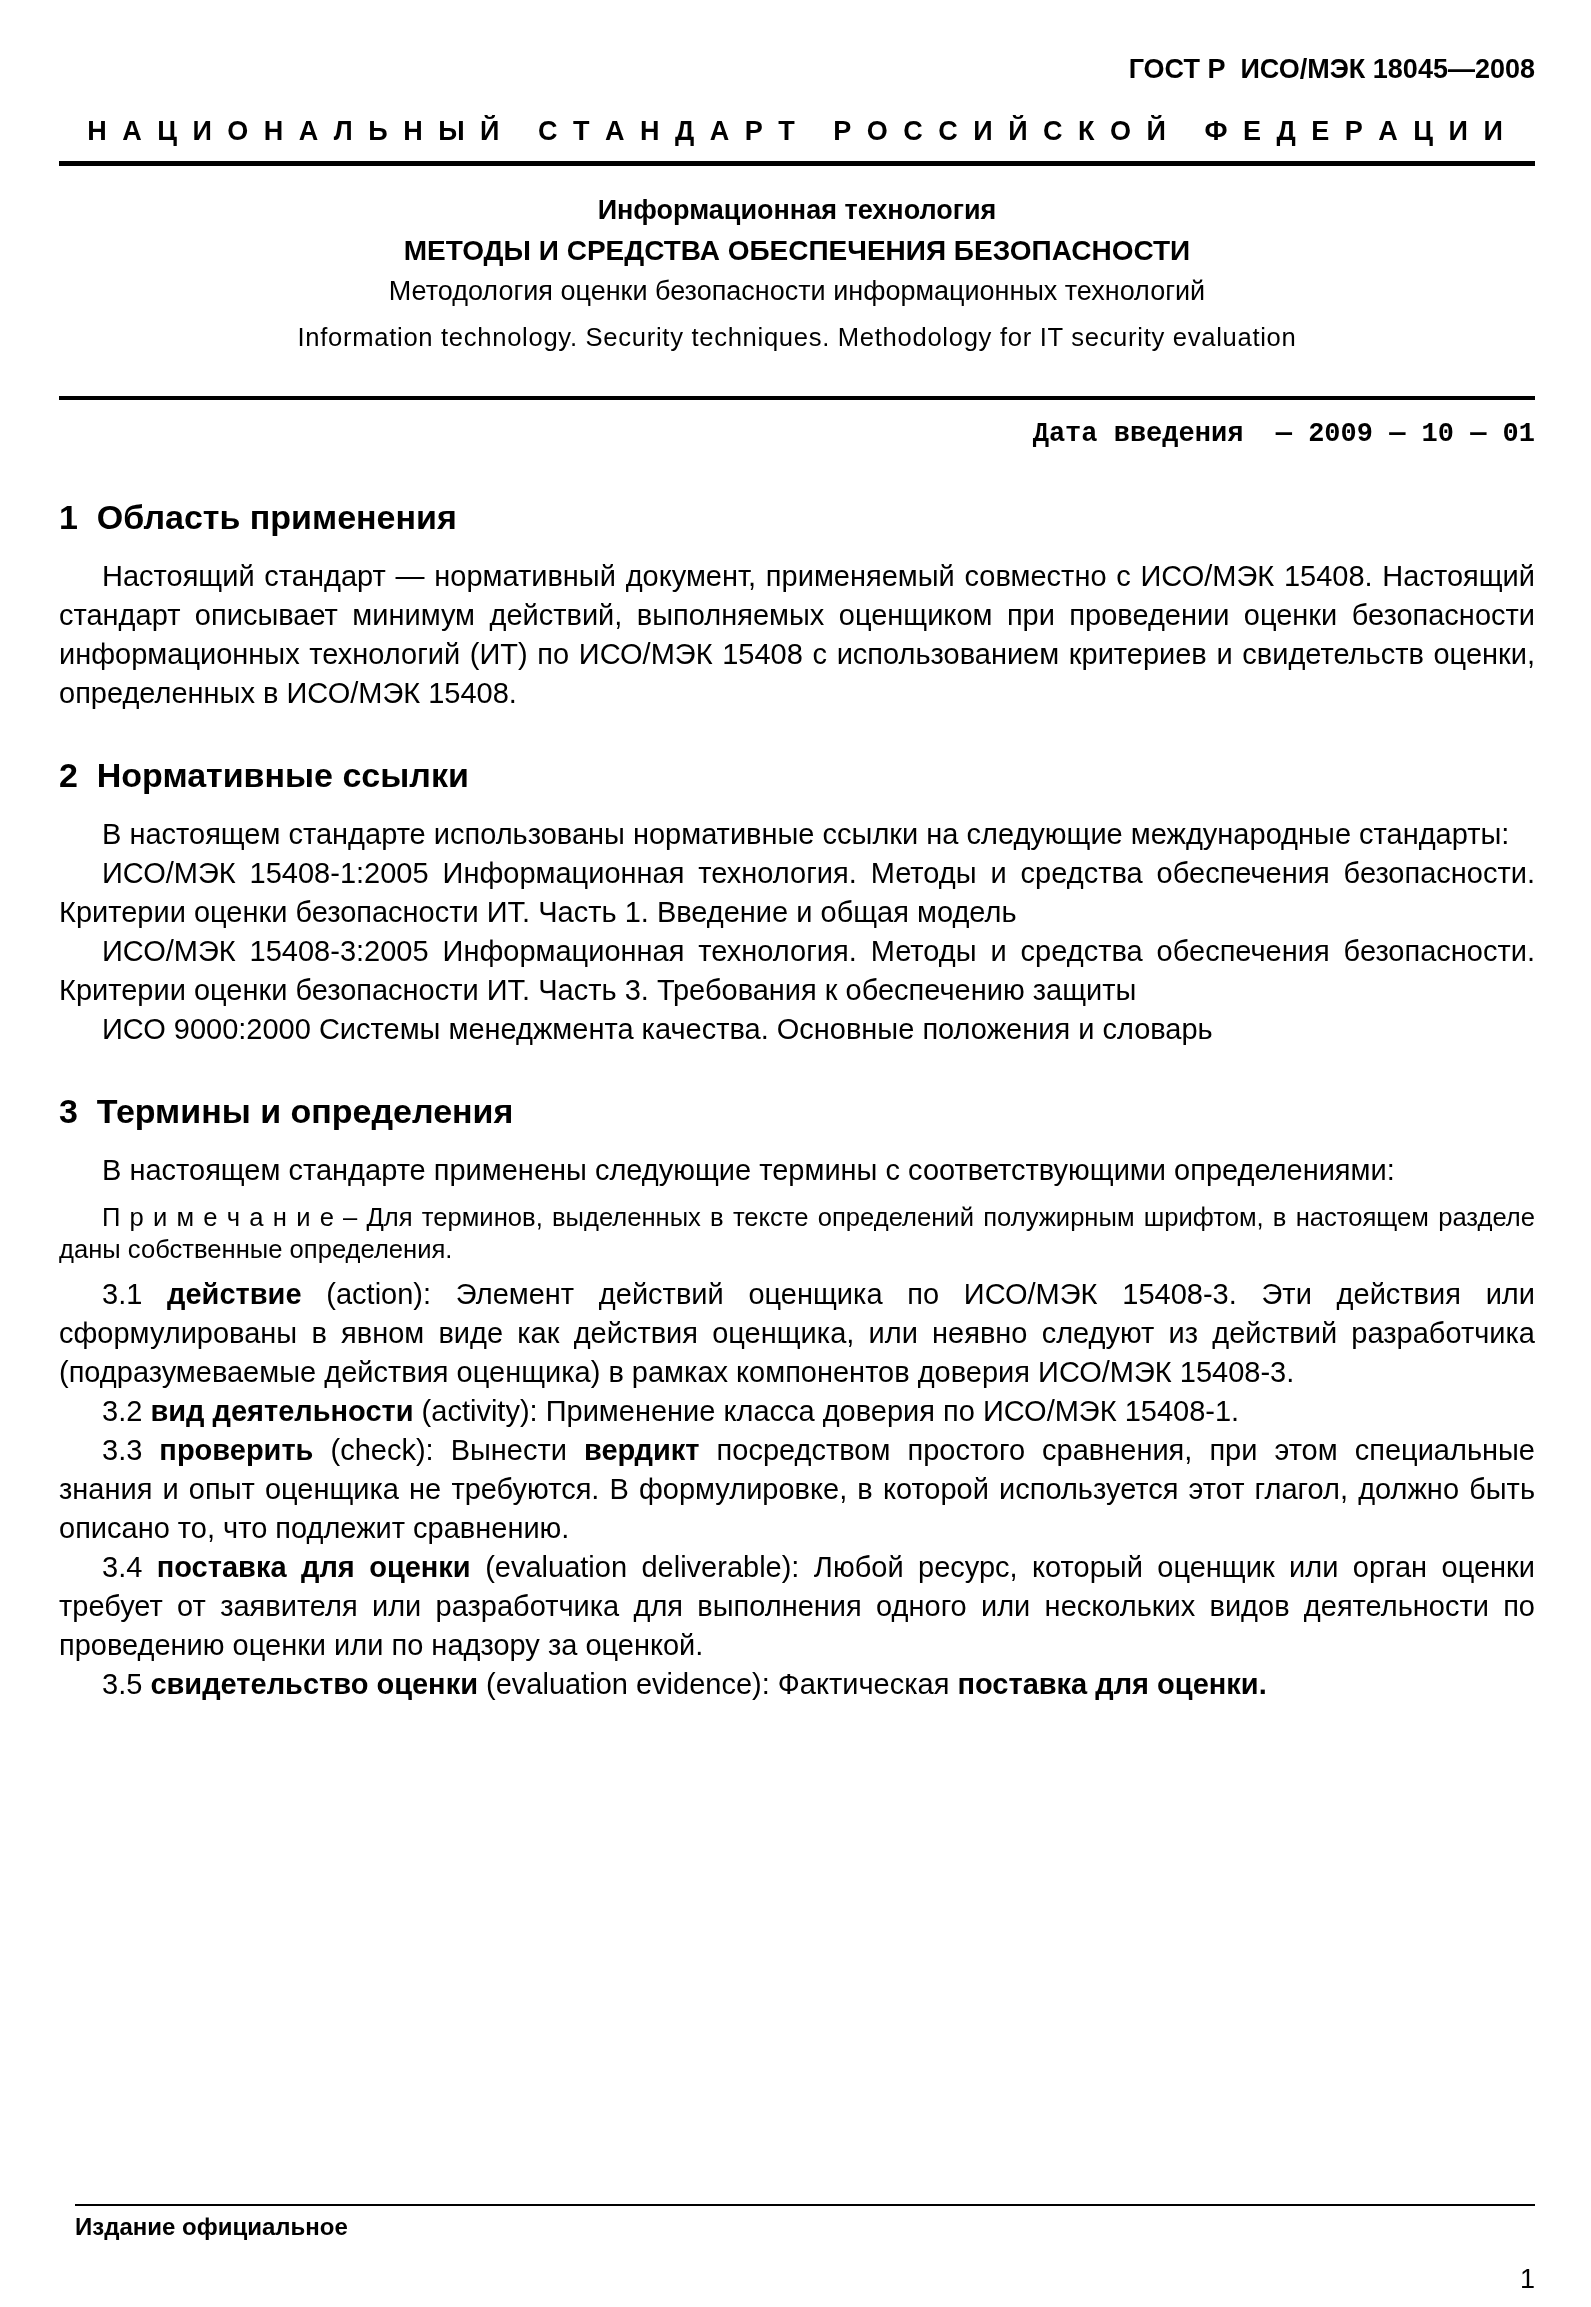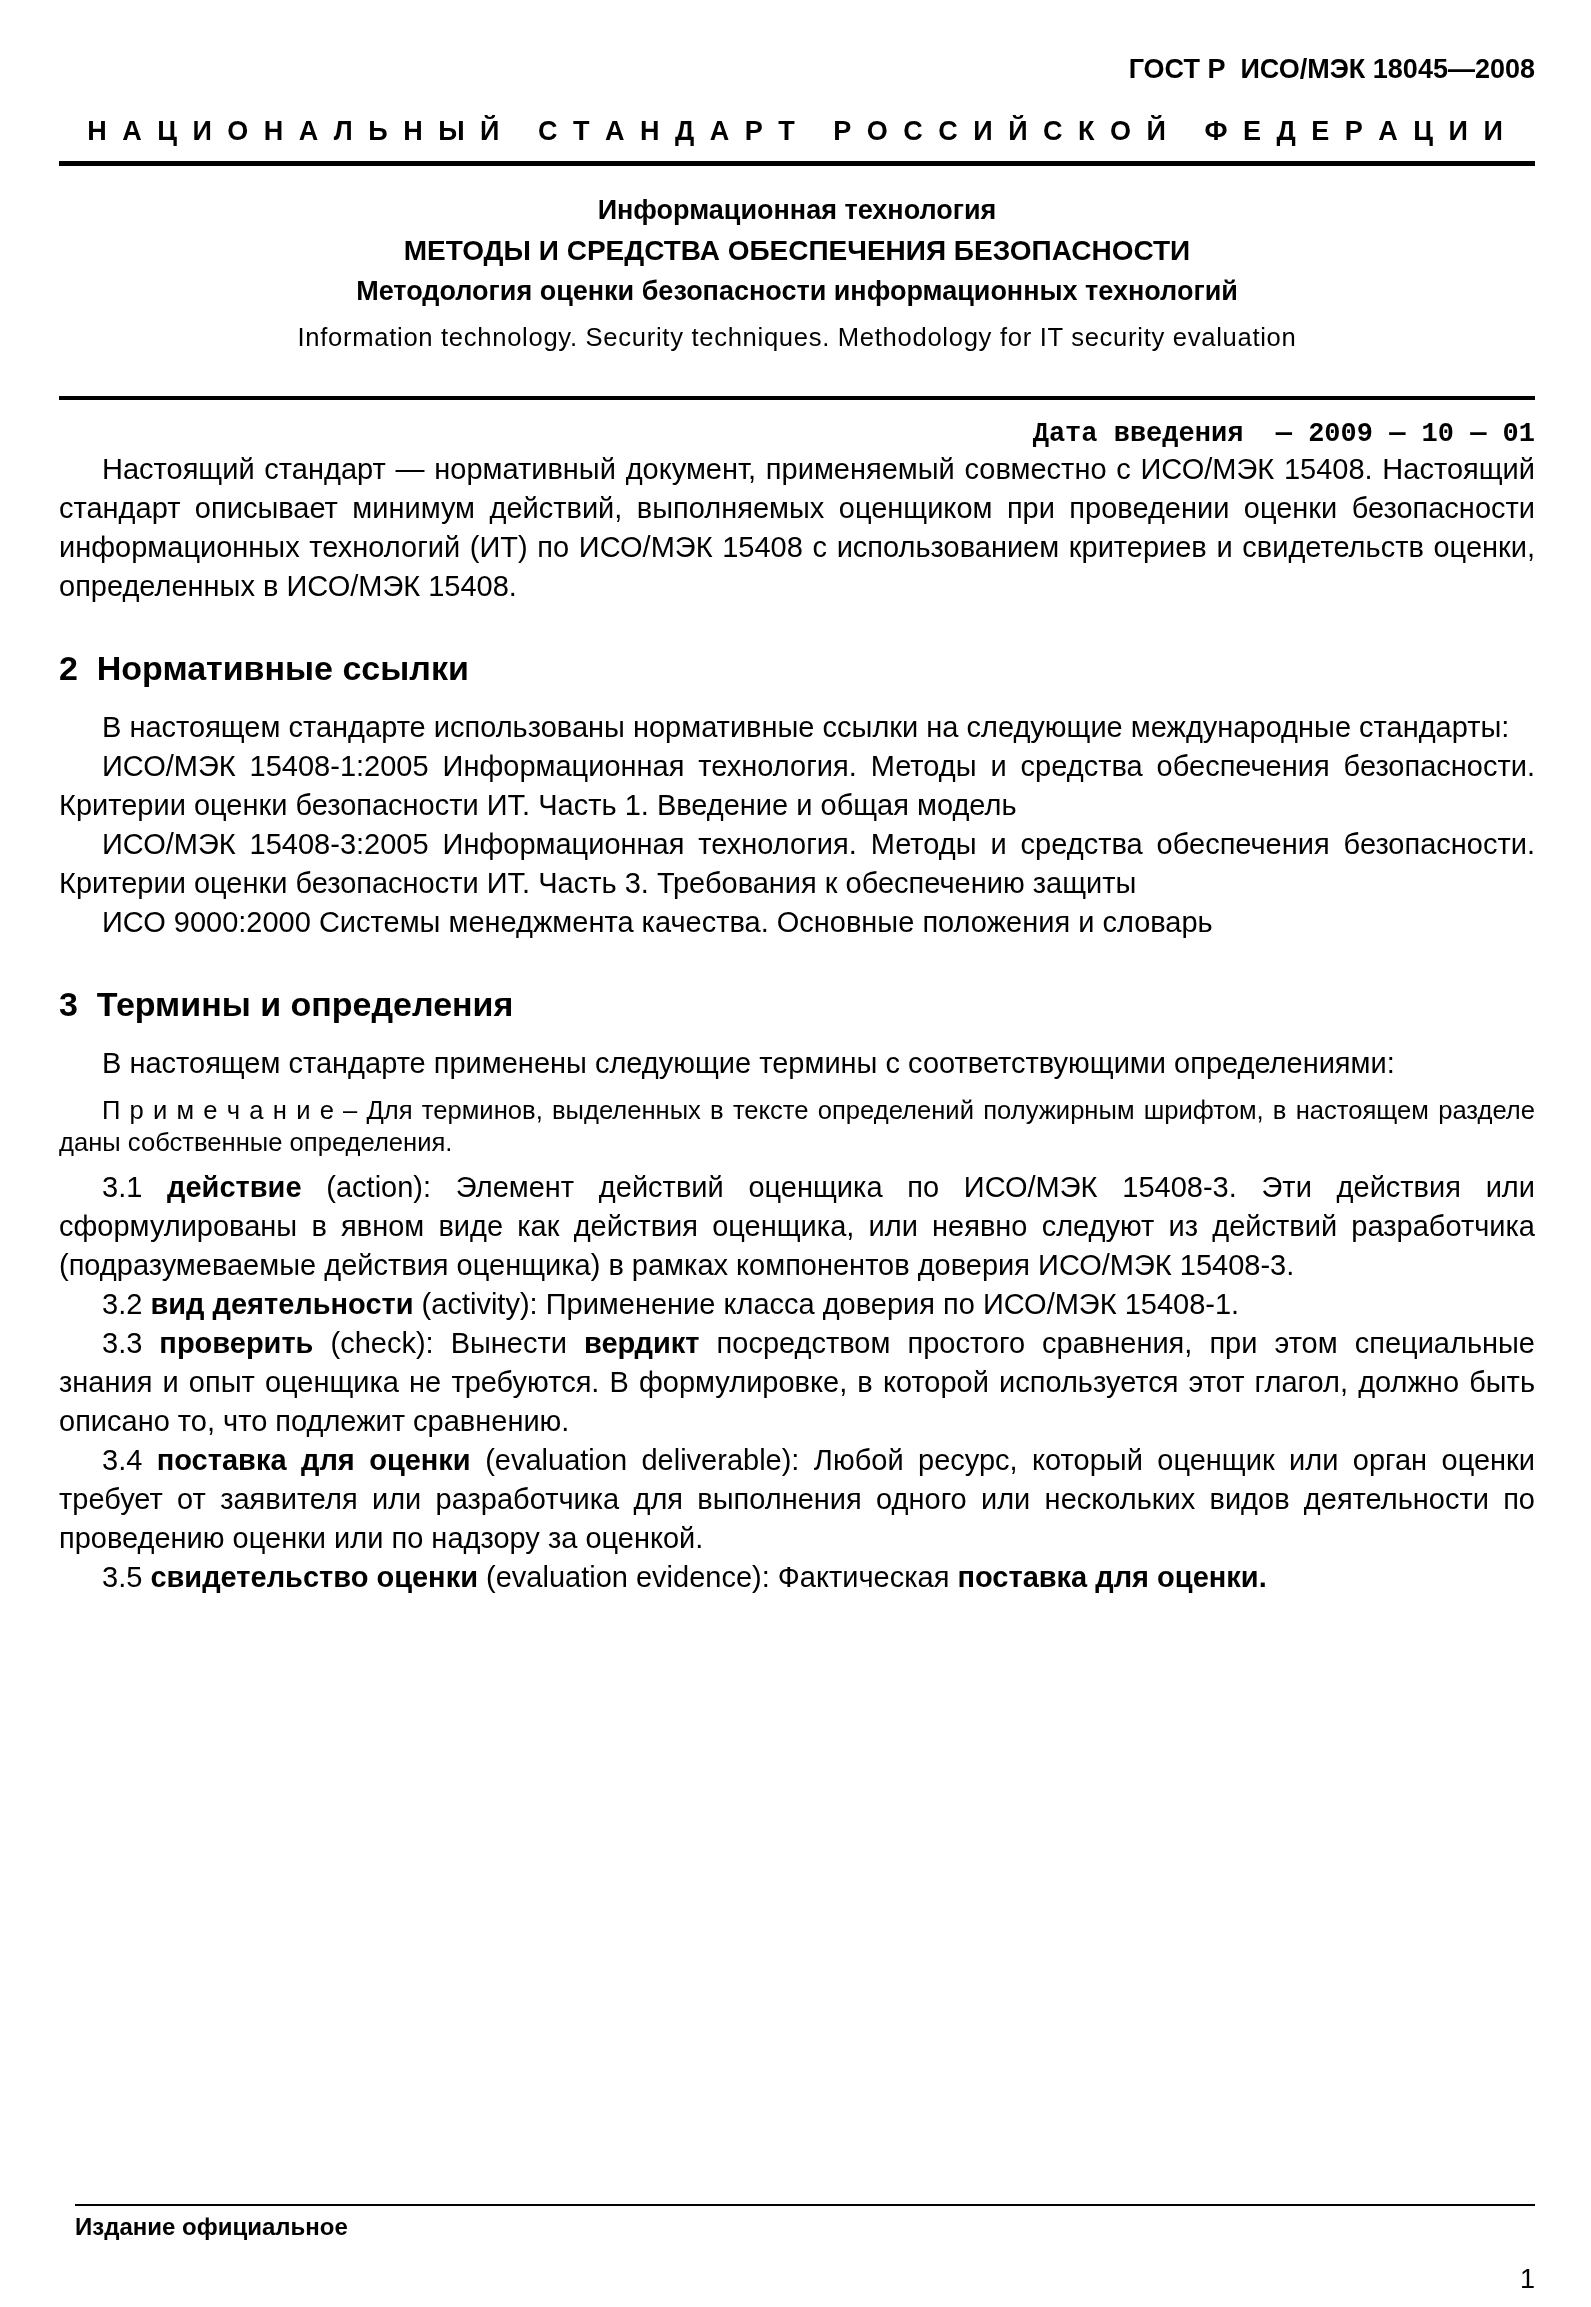--- a/index.html
+++ b/index.html
@@ -31,21 +31,21 @@
     white-space: pre;
     text-align: center;
     letter-spacing: 4px;
   }
   .rule { background: #000; }
   .rule-top { margin-top: 13.5px; height: 5.4px; }
   .rule-mid { margin-top: 43px; height: 4.7px; }
   .title-block { text-align: center; margin-top: 28px; }
   .title-ru1 { font-size: 27px; line-height: 32px; font-weight: bold; }
   .title-ru2 { font-size: 28px; line-height: 34px; font-weight: bold; margin-top: 8px; }
-  .title-ru3 { font-size: 27px; line-height: 32px; font-weight: bold; margin-top: 6.7px; }
+  .title-ru3 { font-size: 27px; line-height: 32px; font-weight: normal; margin-top: 6.7px; }
   .title-en  { font-size: 25.6px; line-height: 31px; margin-top: 15px; letter-spacing: 0.7px; }
   .date-line {
     margin-top: 17.5px;
     text-align: right;
     font-weight: bold;
     font-size: 27px;
     line-height: 32px;
     white-space: pre;
     font-family: Liberation Mono, monospace;
   }
@@ -106,20 +106,21 @@
     <div class="title-ru1">Информационная технология</div>
     <div class="title-ru2">МЕТОДЫ И СРЕДСТВА ОБЕСПЕЧЕНИЯ БЕЗОПАСНОСТИ</div>
     <div class="title-ru3">Методология оценки безопасности информационных технологий</div>
     <div class="title-en">Information technology. Security techniques. Methodology for IT security evaluation</div>
   </div>
 
   <div class="rule rule-mid"></div>
 
   <div class="date-line">Дата введения  — 2009 — 10 — 01</div>
 
+  <h2 class="sec-heading first">1  Область применения</h2>
   <p class="body ind">Настоящий стандарт — нормативный документ, применяемый совместно с ИСО/МЭК 15408. Настоящий стандарт описывает минимум действий, выполняемых оценщиком при проведении оценки безопасности информационных технологий (ИТ) по ИСО/МЭК 15408 с использованием критериев и свидетельств оценки, определенных в ИСО/МЭК 15408.</p>
 
   <h2 class="sec-heading">2  Нормативные ссылки</h2>
   <p class="body ind">В настоящем стандарте использованы нормативные ссылки на следующие международные стандарты:</p>
   <p class="body ind">ИСО/МЭК 15408-1:2005 Информационная технология. Методы и средства обеспечения безопасности. Критерии оценки безопасности ИТ. Часть 1. Введение и общая модель</p>
   <p class="body ind">ИСО/МЭК 15408-3:2005 Информационная технология. Методы и средства обеспечения безопасности. Критерии оценки безопасности ИТ. Часть 3. Требования к обеспечению защиты</p>
   <p class="body ind">ИСО 9000:2000 Системы менеджмента качества. Основные положения и словарь</p>
 
   <h2 class="sec-heading">3  Термины и определения</h2>
   <p class="body ind">В настоящем стандарте применены следующие термины с соответствующими определениями:</p>

